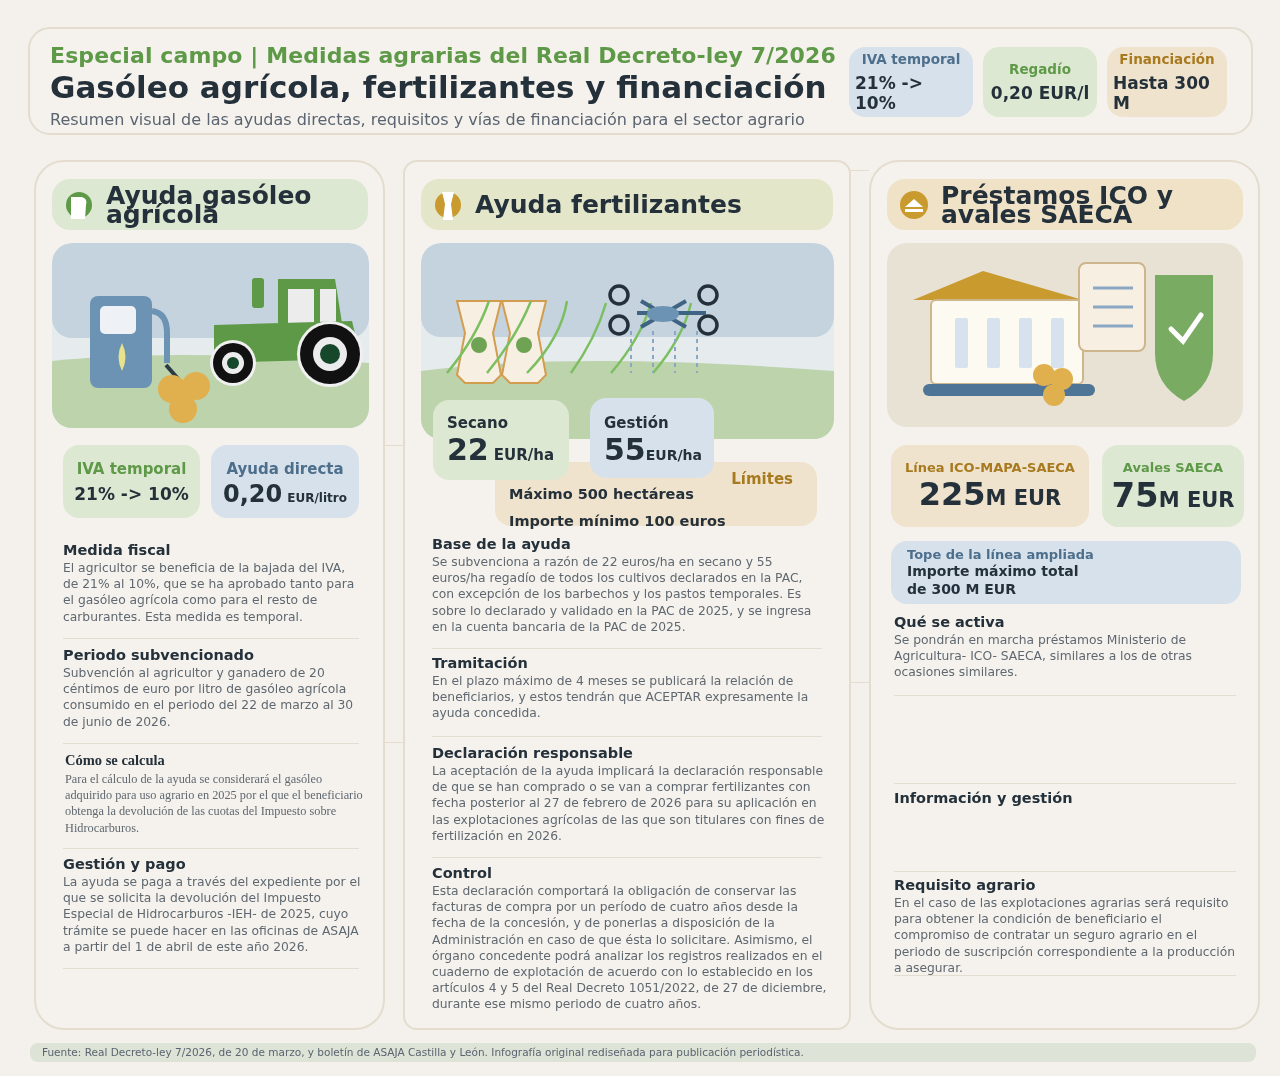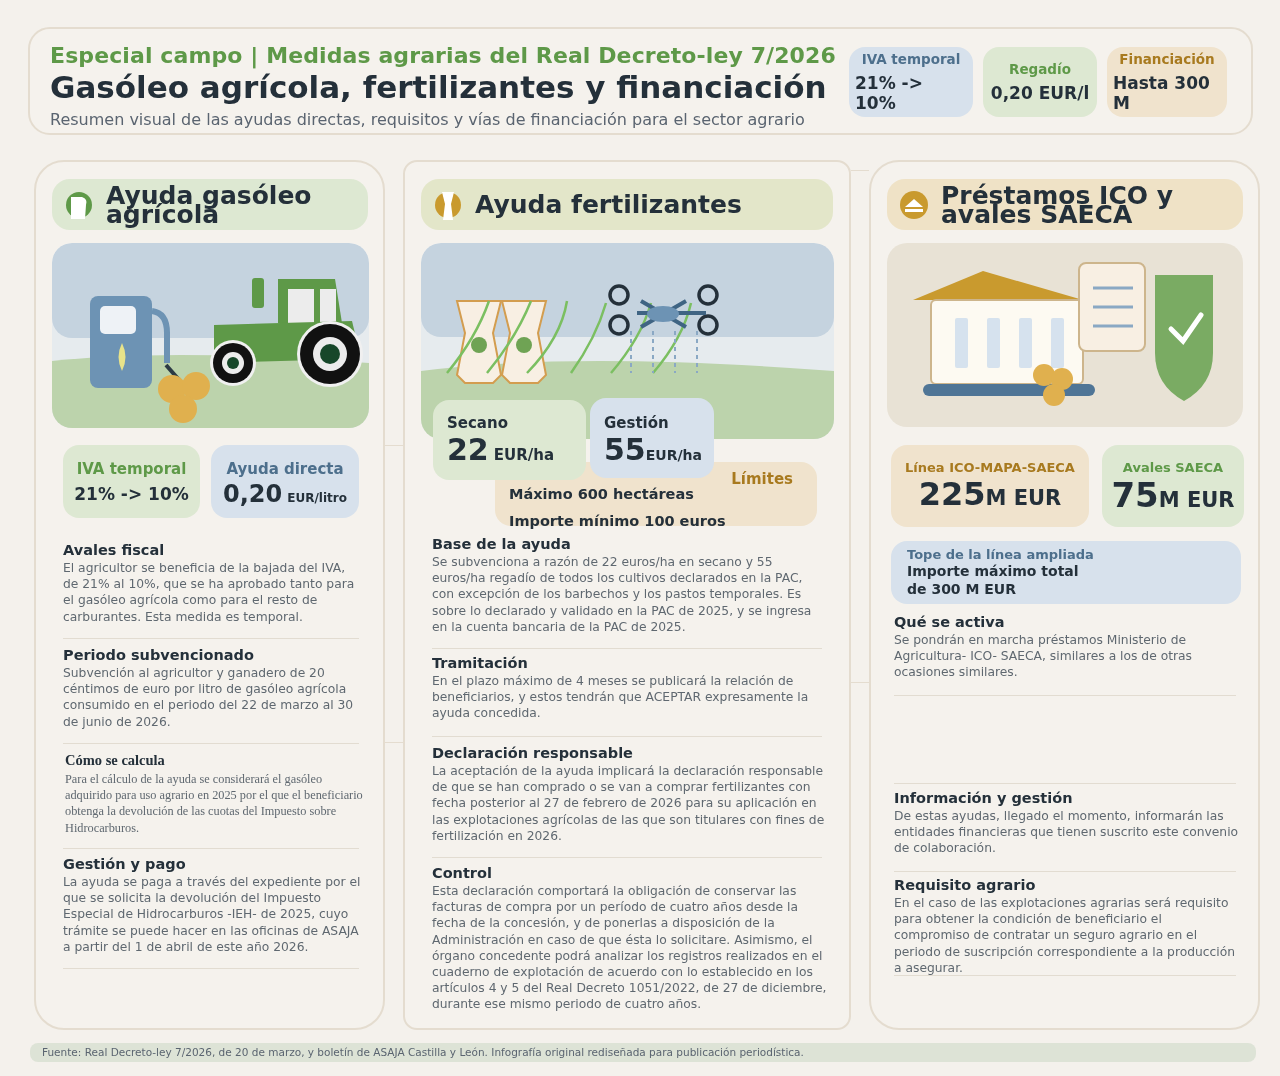--- a/index.html
+++ b/index.html
@@ -135,21 +135,21 @@
   </div>
   <div class="stat" style="left:175px; top:283px; width:148px; height:73px; background:#d7e1ec; text-align:center; padding-top:15px;">
     <div class="sl" style="color:#4d6f8c;">Ayuda directa</div>
     <div style="margin-top:2px; white-space:nowrap;">
       <span class="sv" style="font-size:24px;">0,20</span>
       <span class="sv" style="font-size:12px;">EUR/litro</span>
     </div>
   </div>
 
   <div class="section" style="left:27px; top:380px; width:300px;">
-    <div class="st">Avales fiscal</div>
+    <div class="st">Medida fiscal</div>
     <div class="sb">El agricultor se beneficia de la bajada del IVA, de 21% al 10%, que se ha aprobado tanto para el gasóleo agrícola como para el resto de carburantes. Esta medida es temporal.</div>
   </div>
   <div class="divider" style="left:27px; top:476px; width:296px;"></div>
   <div class="section" style="left:27px; top:485px; width:300px;">
     <div class="st">Periodo subvencionado</div>
     <div class="sb">Subvención al agricultor y ganadero de 20 céntimos de euro por litro de gasóleo agrícola consumido en el periodo del 22 de marzo al 30 de junio de 2026.</div>
   </div>
   <div class="divider" style="left:27px; top:581px; width:296px;"></div>
   <div class="section" style="left:29px; top:590px; width:300px;font-family:Liberation Serif, serif;">
     <div class="st">Cómo se calcula</div>
@@ -203,24 +203,24 @@
         <path d="M210 88 V130"></path>
           <path d="M232 88 V130"></path>
           <path d="M254 88 V130"></path>
           <path d="M276 88 V130"></path>
       </g>
     </svg>
   </div>
 
   <div class="stat" style="left:90px; top:300px; width:322px; height:64px; background:#f0e3cd;">
     <div class="sl" style="position:absolute; right:24px; top:8px; color:#a87a1f;">Límites</div>
-    <div class="sv" style="position:absolute; left:14px; top:23px; font-size:14.5px; line-height:18px;">Máximo 600 hectáreas</div>
+    <div class="sv" style="position:absolute; left:14px; top:23px; font-size:14.5px; line-height:18px;">Máximo 500 hectáreas</div>
     <div class="sv" style="position:absolute; left:14px; top:50px; font-size:14.5px; line-height:18px;">Importe mínimo 100 euros</div>
   </div>
-  <div class="stat" style="left:28px; top:238px; width:153px; height:80px; background:#dde8d2; padding:14px 0 0 14px;">
+  <div class="stat" style="left:28px; top:238px; width:136px; height:80px; background:#dde8d2; padding:14px 0 0 14px;">
     <div class="sl" style="color:#24303a;">Secano</div>
     <div style="white-space:nowrap;">
       <span class="sv" style="font-size:30px;">22</span>
       <span class="sv" style="font-size:15px;">EUR/ha</span>
     </div>
   </div>
   <div class="stat" style="left:185px; top:236px; width:124px; height:80px; background:#d7e1ec; padding:16px 0 0 14px;">
     <div class="sl" style="color:#24303a;">Gestión</div>
     <div style="white-space:nowrap;">
       <span class="sv" style="font-size:30px;">55</span><span class="sv" style="font-size:14px;">EUR/ha</span>
@@ -300,21 +300,20 @@
   </div>
 
   <div class="section" style="left:23px; top:452px; width:345px;">
     <div class="st">Qué se activa</div>
     <div class="sb">Se pondrán en marcha préstamos Ministerio de Agricultura- ICO- SAECA, similares a los de otras ocasiones similares.</div>
   </div>
   <div class="divider" style="left:23px; top:533px; width:342px;"></div>
   <div class="divider" style="left:23px; top:621px; width:342px;"></div>
   <div class="section" style="left:23px; top:628px; width:345px;">
     <div class="st">Información y gestión</div>
-    <div class="sb">De estas ayudas, llegado el momento, informarán las entidades financieras que tienen suscrito este convenio de colaboración.</div>
   </div>
   <div class="divider" style="left:23px; top:709px; width:342px;"></div>
   <div class="section" style="left:23px; top:715px; width:345px;">
     <div class="st">Requisito agrario</div>
     <div class="sb">En el caso de las explotaciones agrarias será requisito para obtener la condición de beneficiario el compromiso de contratar un seguro agrario en el periodo de suscripción correspondiente a la producción a asegurar.</div>
   </div>
   <div class="divider" style="left:23px; top:813px; width:342px;"></div>
 </div>
 
 <div class="footer">Fuente: Real Decreto-ley 7/2026, de 20 de marzo, y boletín de ASAJA Castilla y León. Infografía original rediseñada para publicación periodística.</div>

